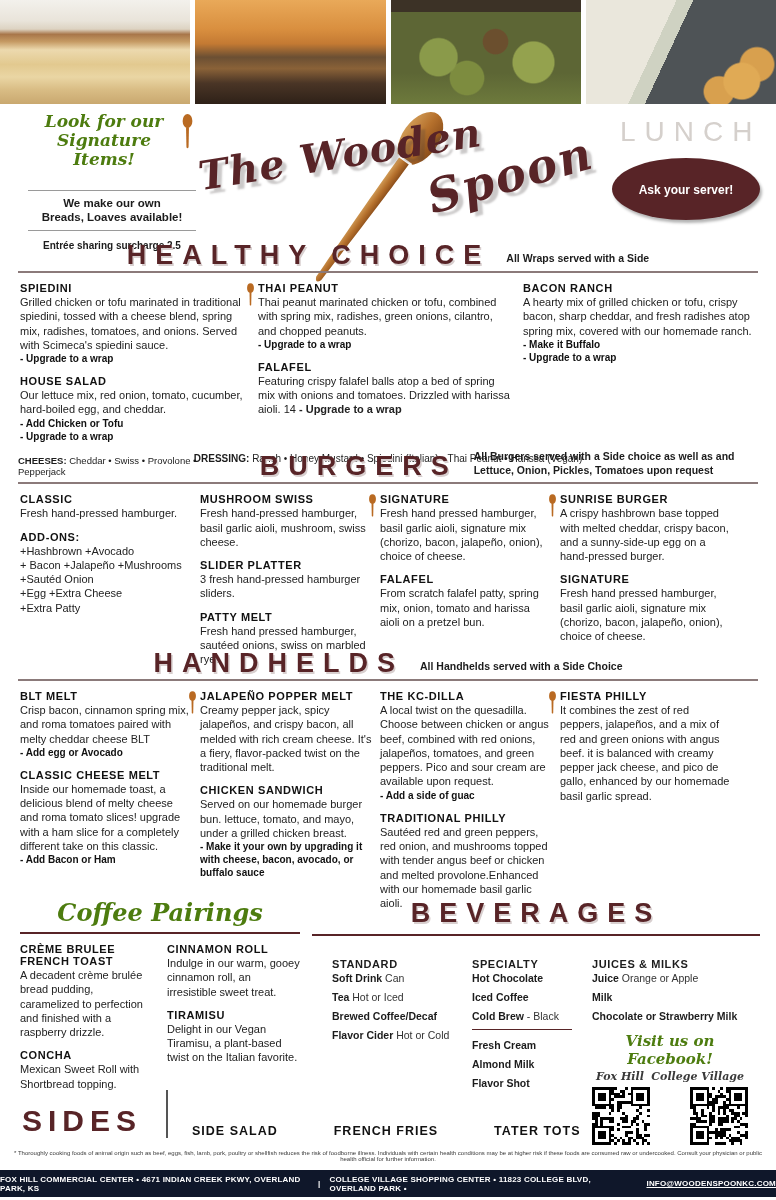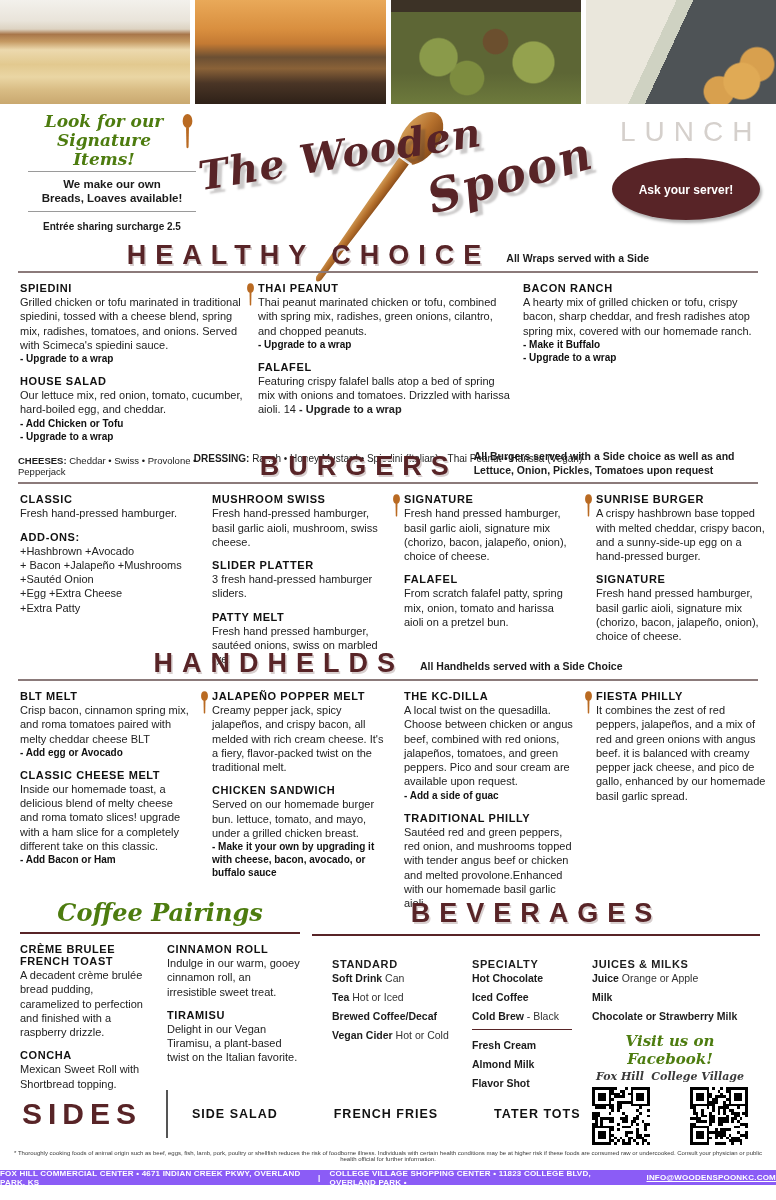--- a/index.html
+++ b/index.html
@@ -18,21 +18,21 @@
   .p4{background:radial-gradient(circle at 82% 78%,#e0aa55 0 10%,transparent 11%),
       radial-gradient(circle at 90% 62%,#d8a04e 0 9%,transparent 10%),
       radial-gradient(circle at 70% 88%,#d8a04e 0 9%,transparent 10%),
       linear-gradient(115deg,#eae7dc 0 38%,#cfd2c2 38% 45%,#4e5356 45% 100%);}
   
   .masthead{position:absolute;top:104px;left:0;right:0;height:134px;}
   .callout{position:absolute;left:28px;top:8px;width:168px;text-align:center;}
   .script{font-family:"DejaVu Serif",serif;font-style:italic;font-weight:bold;color:#4d7c0f;}
   .callout .script{font-size:17px;line-height:1.12;display:block;padding-right:16px;}
   .callout-spoon{position:absolute;right:2px;top:2px;color:#b96a22;}
-  .bread-note{border-top:1.5px solid #9a9a9a;border-bottom:1.5px solid #9a9a9a;margin-top:2px;
+  .bread-note{border-top:1.5px solid #9a9a9a;border-bottom:1.5px solid #9a9a9a;margin-top:21px;
               padding:5px 0;font-weight:bold;font-size:11.5px;line-height:1.25;white-space:pre-line;}
   .surcharge{margin-top:9px;font-weight:bold;font-size:10px;}
   .logo{position:absolute;left:195px;top:0;width:400px;height:132px;}
   .logo-spoon{position:absolute;left:158px;top:-12px;transform:rotate(36deg);}
   .lg1{position:absolute;left:2px;top:26px;font-family:"DejaVu Serif",serif;font-style:italic;font-weight:bold;
        font-size:40px;color:#582427;transform:rotate(-9deg);letter-spacing:1px;
        text-shadow:4px 5px 2px rgba(70,60,60,.28);}
   .lg2{position:absolute;right:0px;top:44px;font-family:"DejaVu Serif",serif;font-style:italic;font-weight:bold;
        font-size:46px;color:#582427;transform:rotate(-16deg);letter-spacing:2px;
        text-shadow:4px 5px 2px rgba(70,60,60,.28);}
@@ -49,21 +49,21 @@
   .sec-head{display:flex;justify-content:center;align-items:flex-end;gap:16px;
             margin:0 18px;border-bottom:2px solid #8b7a7a;}
   h2{margin:0;font-size:27px;font-weight:bold;color:#582427;letter-spacing:9px;
      text-shadow:1.5px 1.5px 0 #d8cfcf;}
   .sec-note{font-weight:bold;font-size:10.5px;padding-bottom:5px;white-space:pre-line;line-height:1.3;}
   .cheeses{font-size:9.5px;padding-bottom:5px;}
   .cheeses b{font-weight:bold;}
   .head-3{justify-content:space-between;align-items:flex-end;}
   .cols{margin:9px 20px 0;display:grid;}
   .cols-h{grid-template-columns:225px 252px 233px;column-gap:13px;}
-  .cols-4{grid-template-columns:repeat(4,172px);column-gap:20px;}
+  .cols-4{grid-template-columns:repeat(4,172px);column-gap:8px;}
   .item{position:relative;margin-bottom:10px;}
   .spoon{position:absolute;left:-12px;top:1px;color:#b96a22;}
   .iname{font-weight:bold;font-size:11px;letter-spacing:.6px;color:#111;margin-bottom:1px;}
   .idesc,.iline{font-size:11px;color:#222;line-height:1.3;}
   .iextra{font-size:10px;font-weight:bold;color:#111;line-height:1.3;}
   .iextra-inline{font-weight:bold;}
   .dressing{text-align:center;font-size:10px;}
   .dressing b{font-weight:bold;}
   
   .coffee{position:absolute;left:20px;top:898px;width:280px;}
@@ -78,27 +78,27 @@
   .bev-item .b{font-weight:bold;}
   .bev-item .r{color:#333;}
   .bev-divider{border-top:1.5px solid #582427;width:100px;margin:2px 0 9px;}
   
   .fb{position:absolute;right:26px;top:1032px;width:160px;text-align:center;}
   .fb-title{font-size:15px;display:block;}
   .fb-locs{display:flex;justify-content:space-between;padding:2px 6px 4px;}
   .fb-locs .script{font-size:11px;color:#3a3a3a;}
   .qrs{display:flex;justify-content:space-between;padding:0 2px;}
   .qr{width:58px;height:58px;}
-  .sides{position:absolute;left:22px;top:1090px;display:flex;align-items:center;gap:24px;}
+  .sides{position:absolute;left:22px;top:1090px;display:flex;align-items:flex-end;gap:24px;}
   .sides-title{font-weight:bold;font-size:30px;color:#582427;letter-spacing:6px;}
   .sides-div{width:2px;height:48px;background:#555;}
   .sides-items{display:flex;gap:56px;}
   .side-item{font-weight:bold;font-size:12.5px;letter-spacing:1px;color:#111;}
   .disclaimer{position:absolute;left:8px;right:8px;top:1150px;font-size:6px;color:#3a3a3a;text-align:center;}
-  .footer-bar{position:absolute;left:0;right:0;top:1170px;height:15px;background:#8b5cf6;color:#fff;
+  .footer-bar{position:absolute;left:0;right:0;top:1170px;height:27px;background:#0f172a;color:#fff;
               display:flex;align-items:center;justify-content:center;gap:9px;
               font-weight:bold;font-size:8px;letter-spacing:.2px;}
   .footer-bar a{color:#fff;text-decoration:underline;font-weight:bold;}
 </style>
 </head>
 <body>
 
 <div class="page">
 
   <div class="photos">
@@ -352,21 +352,21 @@
 
   <div class="bevs">
     <h2>BEVERAGES</h2>
     <div class="rule"></div>
     <div class="bev-cols">
         <div class="bev-col">
           <div class="bev-title">STANDARD</div>
           <div class="bev-item"><span class="b">Soft Drink</span><span class="r"> Can</span></div>
           <div class="bev-item"><span class="b">Tea</span><span class="r"> Hot or Iced</span></div>
           <div class="bev-item"><span class="b">Brewed Coffee/Decaf</span></div>
-          <div class="bev-item"><span class="b">Vegan Cider</span><span class="r"> Hot or Cold</span></div>
+          <div class="bev-item"><span class="b">Flavor Cider</span><span class="r"> Hot or Cold</span></div>
         </div>
         <div class="bev-col">
           <div class="bev-title">SPECIALTY</div>
           <div class="bev-item"><span class="b">Hot Chocolate</span></div>
           <div class="bev-item"><span class="b">Iced Coffee</span></div>
           <div class="bev-item"><span class="b">Cold Brew</span><span class="r"> - Black</span></div>
           <div class="bev-divider"></div>
           <div class="bev-item"><span class="b">Fresh Cream</span></div>
           <div class="bev-item"><span class="b">Almond Milk</span></div>
           <div class="bev-item"><span class="b">Flavor Shot</span></div>

